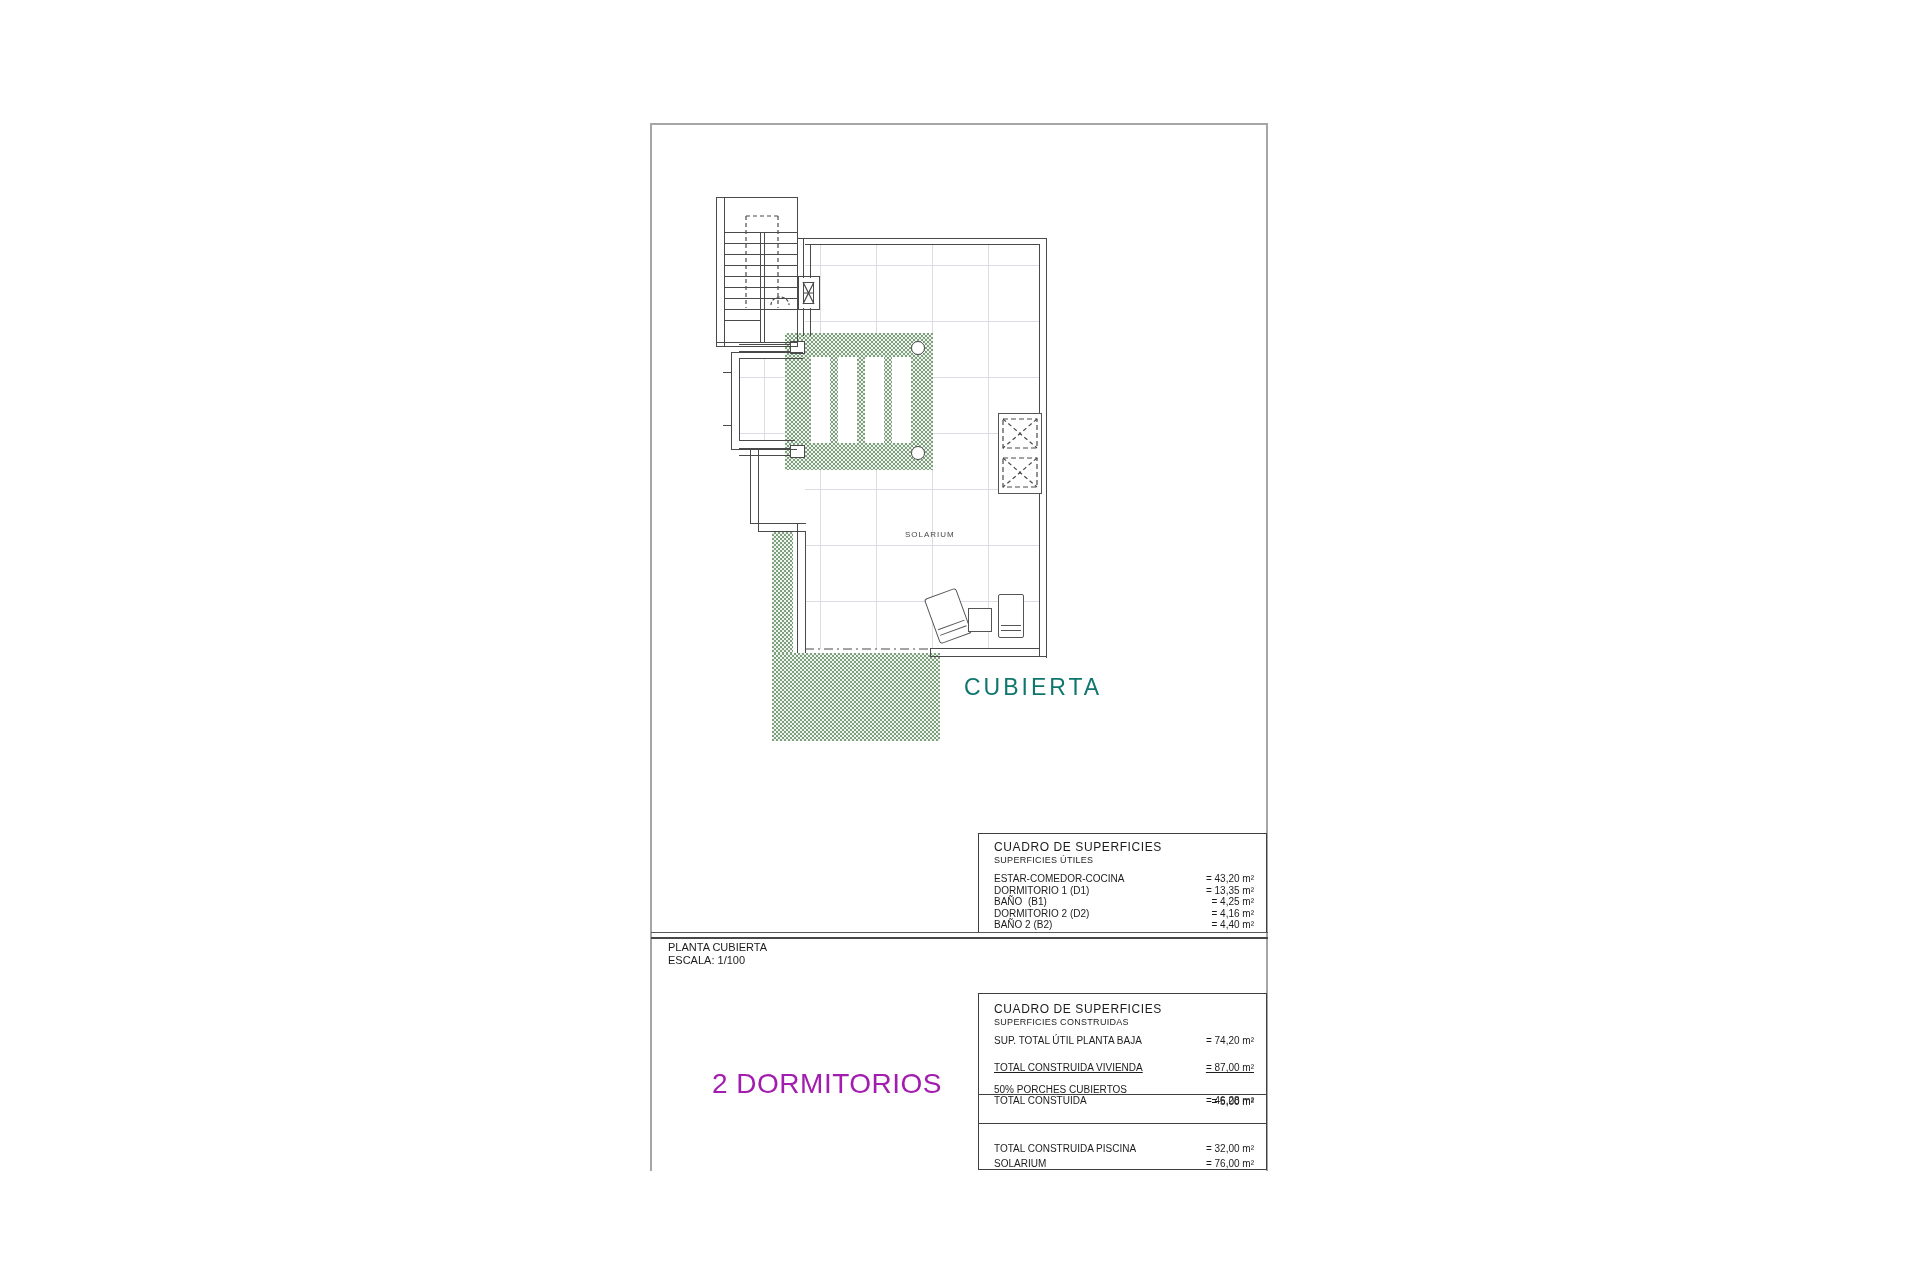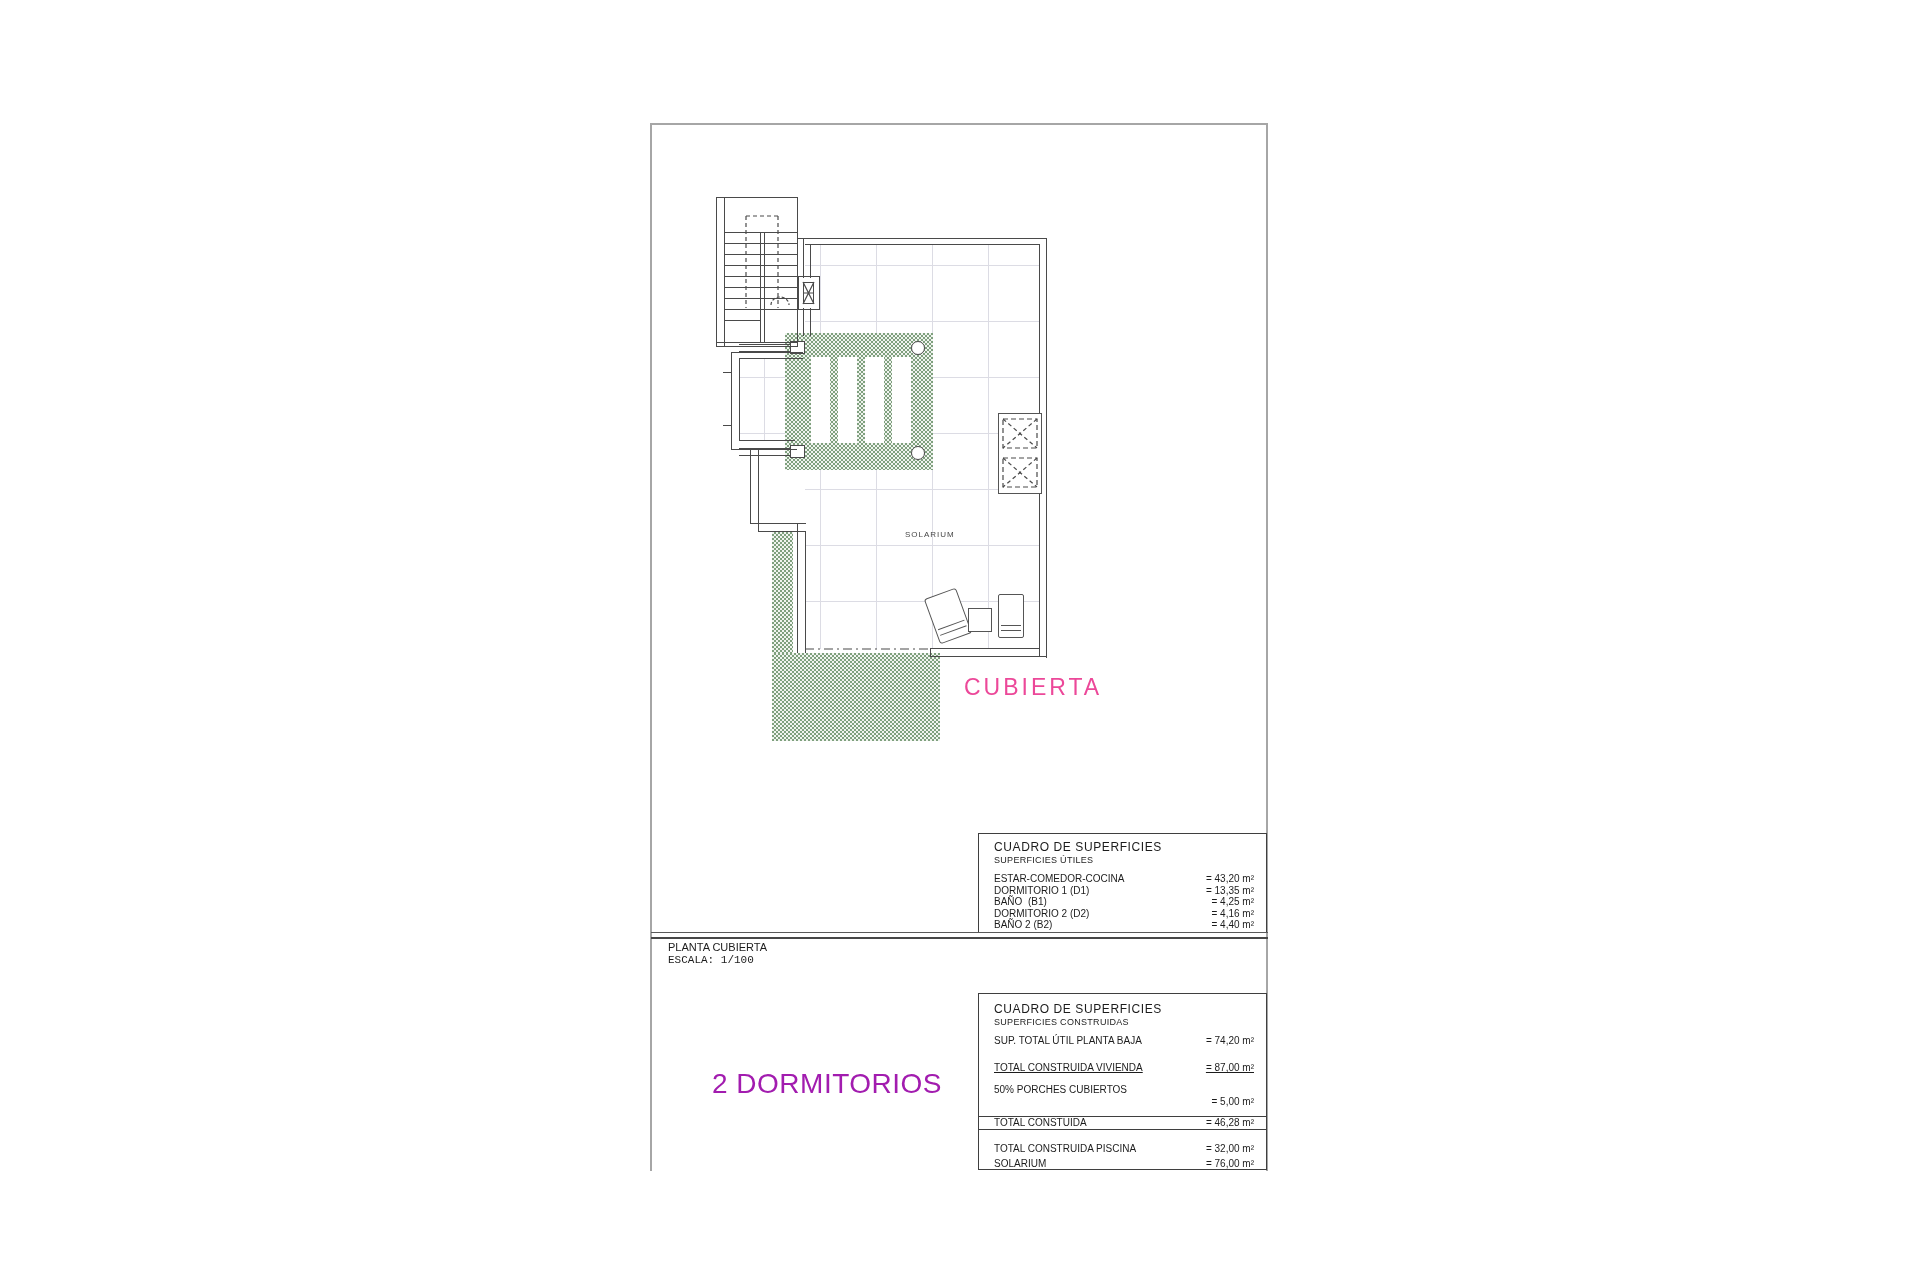--- a/index.html
+++ b/index.html
@@ -26,21 +26,21 @@
   .tbl-title{position:absolute;left:15px;font-size:12px;letter-spacing:.6px;white-space:pre;}
   .tbl-sub{position:absolute;left:15px;font-size:9px;letter-spacing:.3px;white-space:pre;}
   .trow{position:absolute;left:0;right:0;display:flex;justify-content:space-between;
         font-size:10px;line-height:11.6px;padding:0 12px 0 15px;white-space:pre;}
   .trow .lab{text-align:left;}
   .trow .val{text-align:right;}
   .band{position:absolute;left:0;right:0;border-top:1px solid #3f3f3f;border-bottom:1px solid #3f3f3f;box-sizing:border-box;}
   .divider{position:absolute;left:651px;width:617px;}
   svg.overlay{position:absolute;left:0;top:0;pointer-events:none;}
   .small-label{position:absolute;color:#474747;font-size:8px;letter-spacing:1px;}
-  .big-label{position:absolute;color:#ec4899;font-size:23px;letter-spacing:3px;}
+  .big-label{position:absolute;color:#0f766e;font-size:23px;letter-spacing:3px;}
   .tb-text{position:absolute;color:#1c1c1c;font-size:11px;white-space:pre;}
   .variant{position:absolute;color:#a21caf;font-size:28px;letter-spacing:.5px;white-space:pre;}
 </style>
 </head>
 <body>
 
 <div class="page">
 
   <div class="sheet"></div>
 
@@ -171,42 +171,42 @@
         <span class="lab">BAÑO 2 (B2)</span>
         <span class="val">= 4,40 m²</span>
       </div>
     </div>
   </div>
 
   <div class="divider" style="top:932px;border-top:1px solid #5a5a5a;"></div>
   <div class="divider" style="top:937px;border-top:2px solid #474747;"></div>
 
   <div class="tb-text" style="left:668px;top:941px;">PLANTA CUBIERTA</div>
-  <div class="tb-text" style="left:668px;top:954px;font-family:Liberation Mono, monospace;">ESCALA: 1/100</div>
+  <div class="tb-text" style="left:668px;top:954px;">ESCALA: 1/100</div>
   <div class="variant" style="left:712px;top:1068px;">2 DORMITORIOS</div>
 
   <div class="tbl" style="left:978px;top:993px;width:289px;height:177px;">
     <div class="tbl-title" style="top:8px;">CUADRO DE SUPERFICIES</div>
     <div class="tbl-sub" style="top:23px;">SUPERFICIES CONSTRUIDAS</div>
 
     <div class="trow" style="top:41px;">
       <span class="lab">SUP. TOTAL ÚTIL PLANTA BAJA</span>
       <span class="val">= 74,20 m²</span>
     </div>
 
     <div class="trow" style="top:68px;text-decoration:underline;">
       <span class="lab">TOTAL CONSTRUIDA VIVIENDA</span>
       <span class="val">= 87,00 m²</span>
     </div>
     <div class="trow" style="top:90px;flex-direction:column;">
       <span class="lab">50% PORCHES CUBIERTOS</span>
       <span class="val">= 5,00 m²</span>
     </div>
 
-    <div class="band" style="top:100px;height:14px;margin-top:22px;">
+    <div class="band" style="top:100px;height:30px;">
       <div class="trow" style="top:0;">
         <span class="lab">TOTAL CONSTUIDA</span>
         <span class="val">= 46,28 m²</span>
       </div>
     </div>
 
     <div class="trow" style="top:149px;">
       <span class="lab">TOTAL CONSTRUIDA PISCINA</span>
       <span class="val">= 32,00 m²</span>
     </div>

